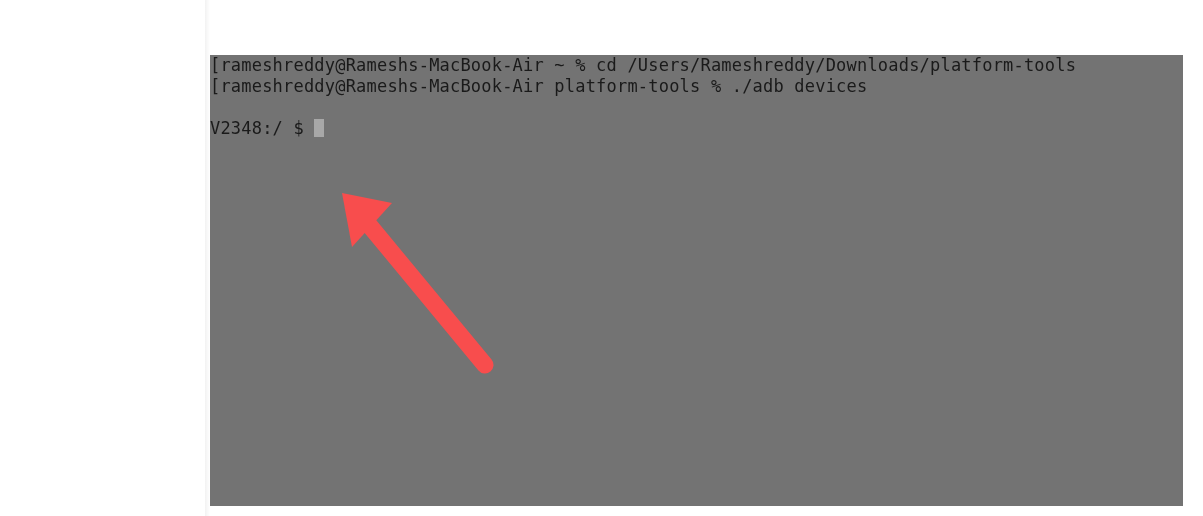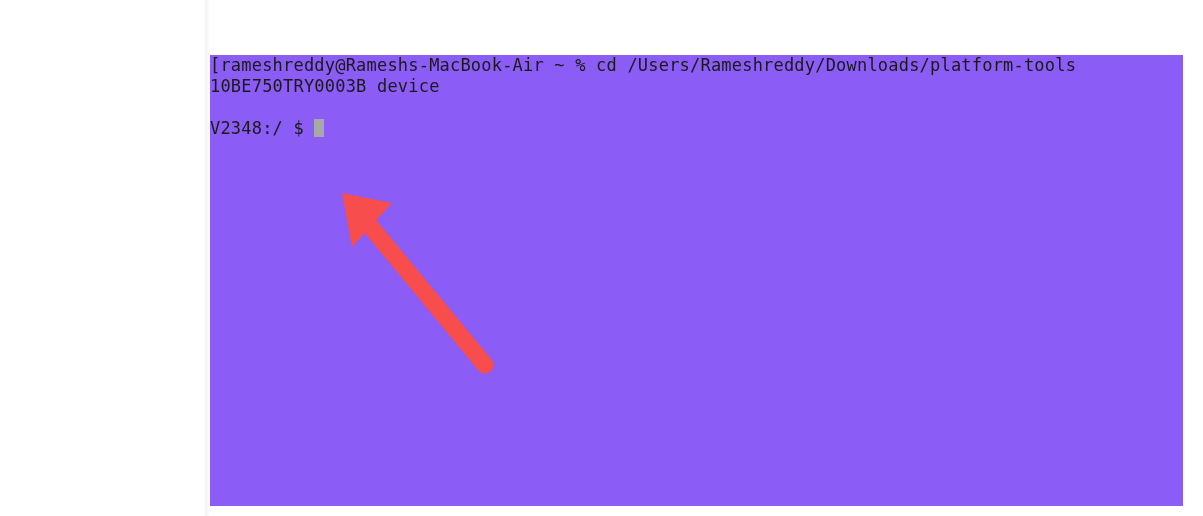--- a/index.html
+++ b/index.html
@@ -14,21 +14,21 @@
       position: relative;
       font-family: "SF Mono", "Menlo", "Monaco", "Consolas", monospace;
       overflow: hidden;
     }
     .terminal-container {
       position: absolute;
       left: 210px;
       top: 55px;
       right: 20px;
       bottom: 10px;
-      background: #8b5cf6;
+      background: #737373;
     }
     .line {
       font-size: 17px;
       line-height: 21px;
       color: #1a1a1a;
       white-space: pre;
       letter-spacing: 0.2px;
       font-weight: 500;
     }
     .blank-line {
@@ -57,21 +57,21 @@
       background: linear-gradient(to right, rgba(0,0,0,0.05), transparent);
     }
   </style>
 </head>
 <body>
 
 <div class="left-shadow"></div>
 
 <div class="terminal-container">
   <div class="line"><span>[</span><span>rameshreddy@Rameshs-MacBook-Air ~ %</span><span> cd /Users/Rameshreddy/Downloads/platform-tools</span></div>
-  <div class="line"><span>10BE750TRY0003B device</span></div>
+  <div class="line"><span>[</span><span>rameshreddy@Rameshs-MacBook-Air platform-tools %</span><span> ./adb devices</span></div>
   <div class="blank-line"></div>
   <div class="line"><span>V2348:/ $ </span><span class="cursor"></span></div>
 </div>
 
 <svg class="arrow-annotation" width="200" height="210" viewBox="0 0 200 210">
   <defs>
     <linearGradient id="arrowfill" x1="0%" y1="0%" x2="0%" y2="100%">
       <stop offset="0%" stop-color="#f84d4d"></stop>
       <stop offset="100%" stop-color="#f84d4d"></stop>
     </linearGradient>

